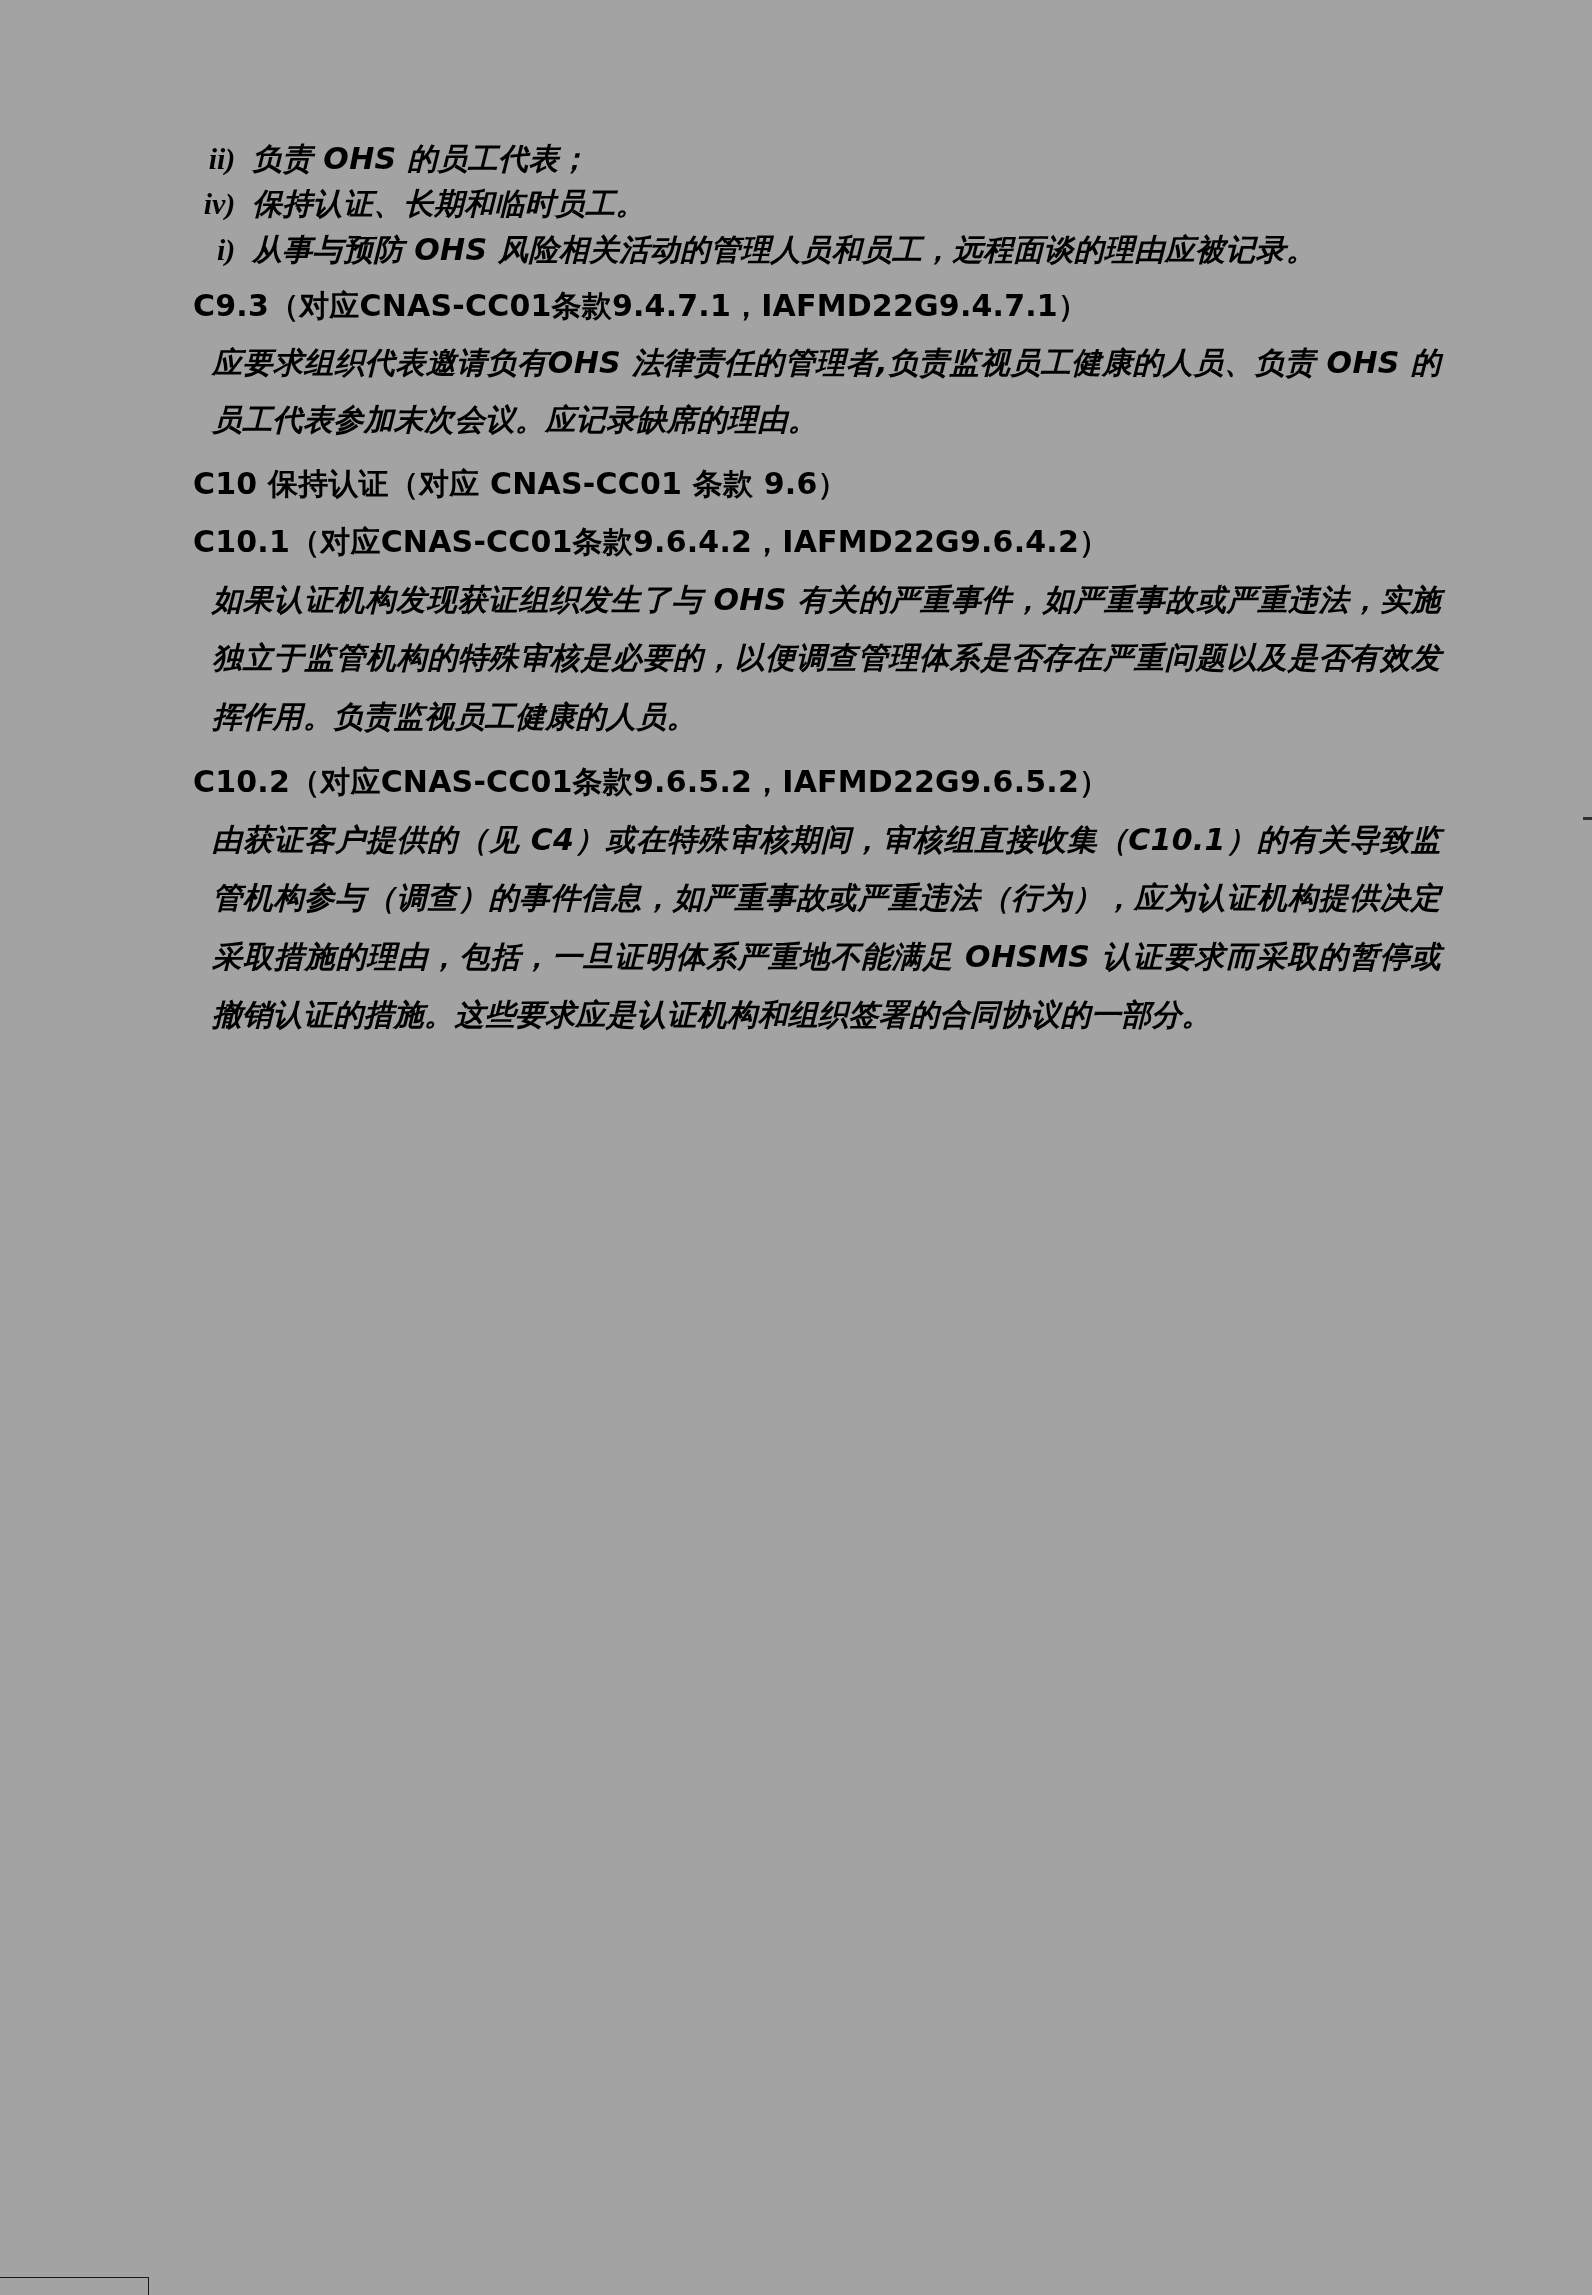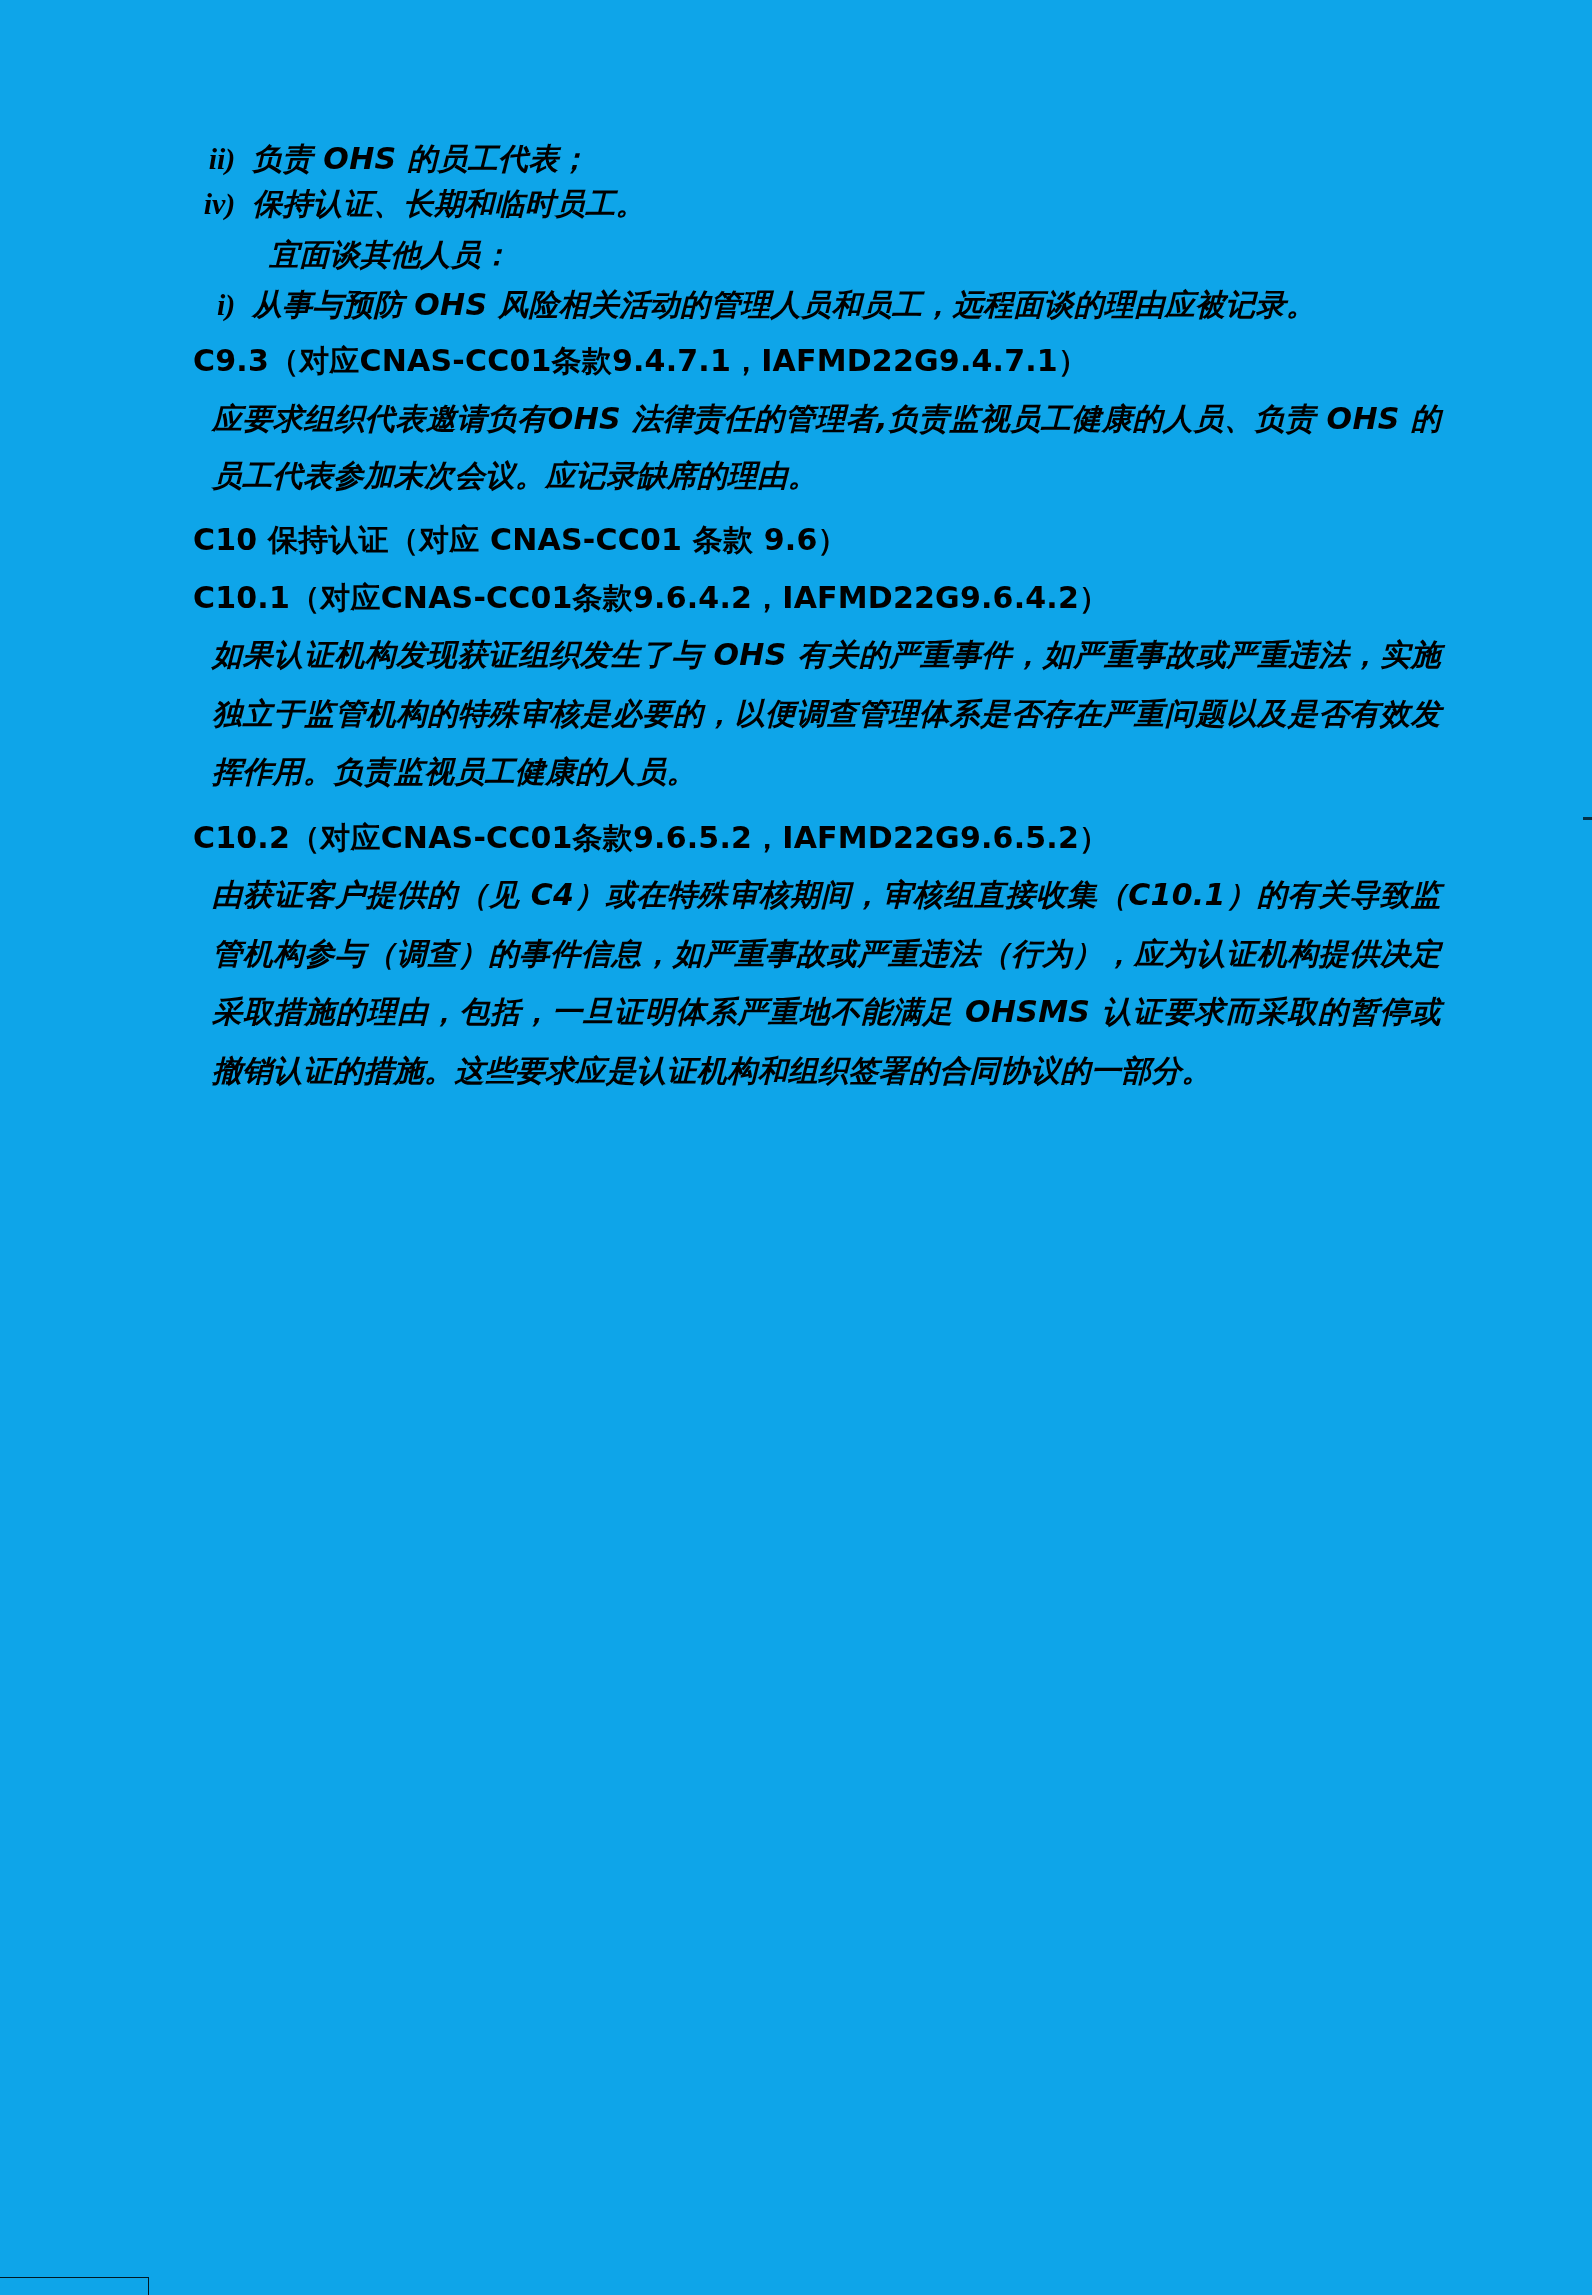--- a/index.html
+++ b/index.html
@@ -7,21 +7,21 @@
     padding: 0;
     background: #ffffff;
   }
   body {
     font-family: "Liberation Serif", serif;
   }
   .page {
     position: relative;
     width: 1592px;
     height: 2295px;
-    background: #0ea5e9;
+    background: #a3a3a3;
     overflow: hidden;
   }
   .content {
     position: absolute;
     left: 193px;
     top: 138px;
     width: 1248px;
   }
 
   
@@ -126,21 +126,20 @@
       <span class="list-marker">ii)</span>
       <span class="list-text">负责 OHS 的员工代表；</span>
     </div>
 
 
     <div class="list-item">
       <span class="list-marker">iv)</span>
       <span class="list-text">保持认证、长期和临时员工。</span>
     </div>
 
-    <div class="list-sub">宜面谈其他人员：</div>
 
     <div class="list-item">
       <span class="list-marker">i)</span>
       <span class="list-text">从事与预防 OHS 风险相关活动的管理人员和员工，远程面谈的理由应被记录。</span>
     </div>
 
     <div class="heading">C9.3（对应CNAS-CC01条款9.4.7.1，IAFMD22G9.4.7.1）</div>
     <div class="para tight">应要求组织代表邀请负有OHS 法律责任的管理者,负责监视员工健康的人员、负责 OHS 的员工代表参加末次会议。应记录缺席的理由。</div>
 
     <div class="heading">C10 保持认证（对应 CNAS-CC01 条款 9.6）</div>

